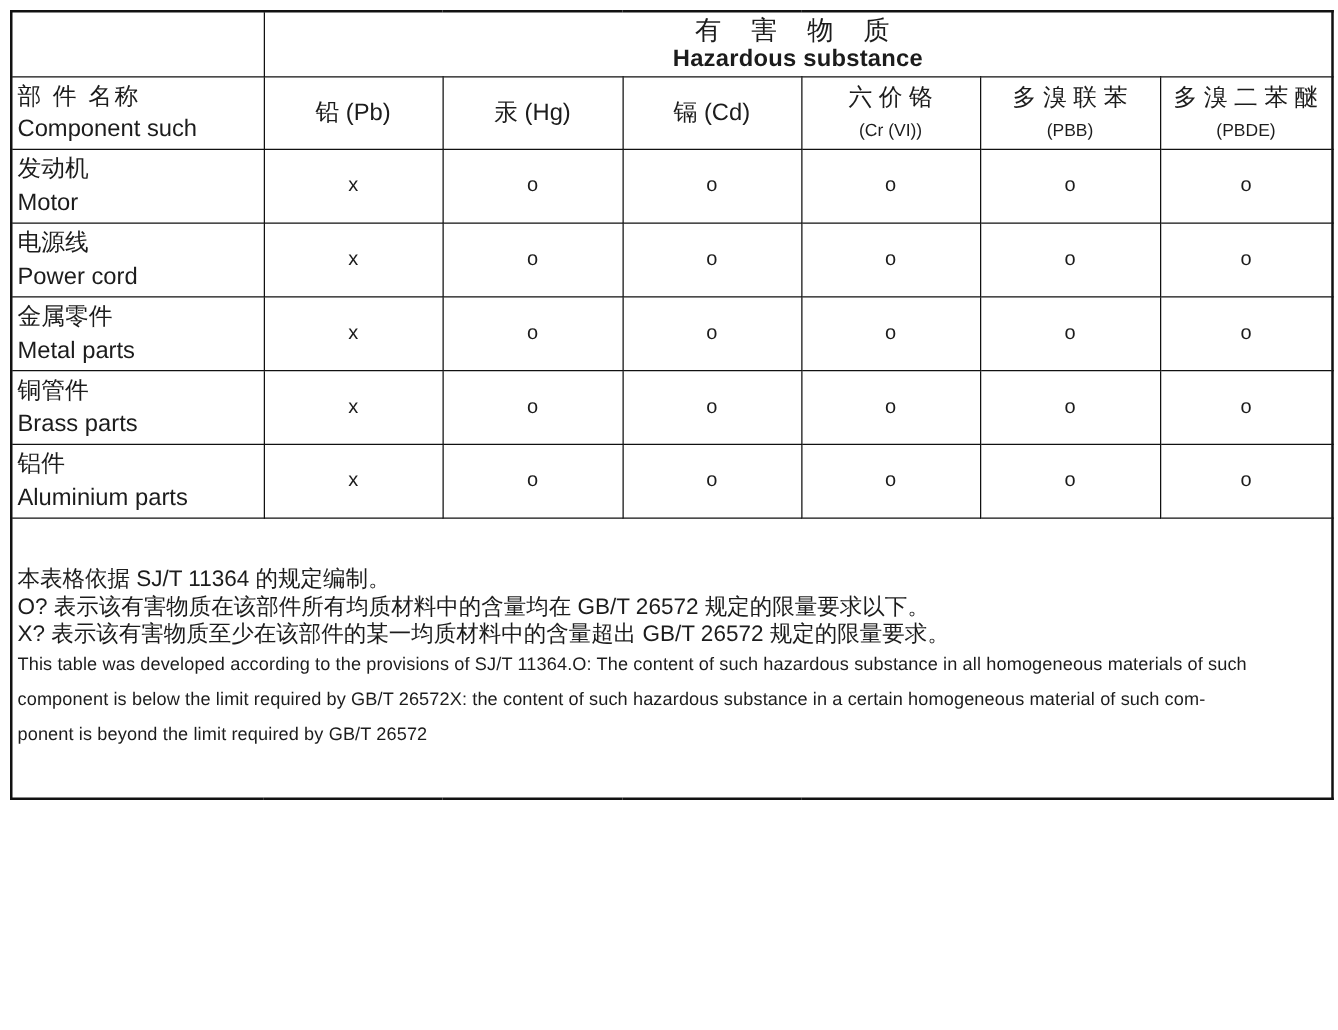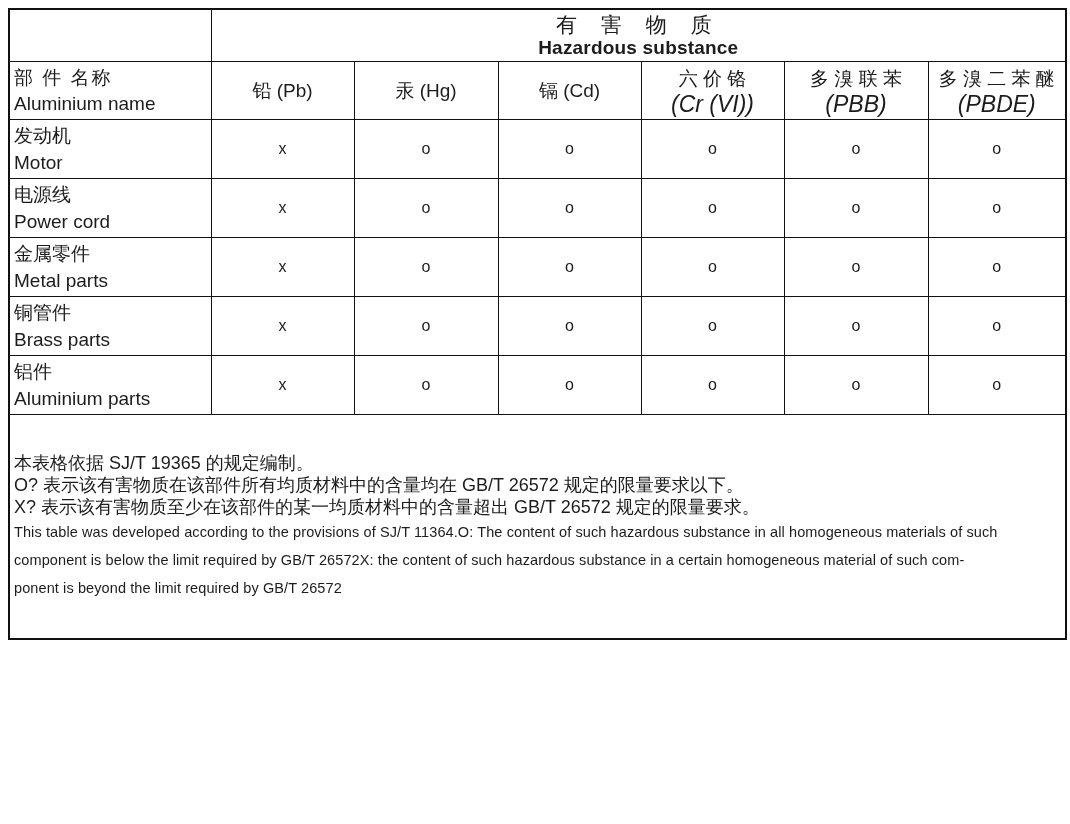--- a/index.html
+++ b/index.html
@@ -34,21 +34,21 @@
   th.haz { text-align: center; padding: 2px 0; }
   .haz-zh { font-size: 21px; letter-spacing: 9px; line-height: 25px; }
   .haz-en { font-size: 19px; font-weight: 700; line-height: 22px; letter-spacing: 0.2px; }
 
   th.comp-h { text-align: left; padding-left: 8px; }
   th.comp-h .zh { font-size: 19px; line-height: 26px; letter-spacing: 2px; }
   th.comp-h .en { font-size: 19px; line-height: 26px; }
 
   th.sub { text-align: center; }
   th.sub .l1 { font-size: 19px; line-height: 26px; }
-  th.sub .l2 { font-size: 23px; line-height: 24px; font-style: italic; }
+  th.sub .l2 { font-size: 14px; line-height: 24px; }
 
   td.comp { text-align: left; padding-left: 8px; }
   td.comp .zh { font-size: 19px; line-height: 27px; }
   td.comp .en { font-size: 19px; line-height: 27px; }
 
   td.val { text-align: center; font-size: 16px; line-height: 16px; }
 
   td.notes {
     vertical-align: top;
     height: 219px;
@@ -84,21 +84,21 @@
       <tr class="h1">
         <th class="comp-blank"></th>
         <th class="haz" colspan="6">
           <div class="haz-zh">有 害 物 质</div>
           <div class="haz-en">Hazardous substance</div>
         </th>
       </tr>
       <tr class="h2">
         <th class="comp-h">
           <div class="zh">部 件 名称</div>
-          <div class="en">Aluminium name</div>
+          <div class="en">Component such</div>
         </th>
         <th class="sub">
           <div class="l1">铅 (Pb)</div>
         </th>
         <th class="sub">
           <div class="l1">汞 (Hg)</div>
         </th>
         <th class="sub">
           <div class="l1">镉 (Cd)</div>
         </th>
@@ -174,21 +174,21 @@
           <td class="val">o</td>
           <td class="val">o</td>
           <td class="val">o</td>
           <td class="val">o</td>
           <td class="val">o</td>
         </tr>
       </tbody>
     <tfoot>
       <tr>
         <td class="notes" colspan="7">
-          <p class="note-1">本表格依据 SJ/T 19365 的规定编制。</p>
+          <p class="note-1">本表格依据 SJ/T 11364 的规定编制。</p>
           <p class="note-2">O? 表示该有害物质在该部件所有均质材料中的含量均在 GB/T 26572 规定的限量要求以下。</p>
           <p class="note-3">X? 表示该有害物质至少在该部件的某一均质材料中的含量超出 GB/T 26572 规定的限量要求。</p>
           <div class="en-para" id="en-para">
               <div class="eline">This table was developed according to the provisions of SJ/T 11364.O: The content of such hazardous substance in all homogeneous materials of such</div>
               <div class="eline">component is below the limit required by GB/T 26572X: the content of such hazardous substance in a certain homogeneous material of such com-</div>
               <div class="eline">ponent is beyond the limit required by GB/T 26572</div>
             </div>
         </td>
       </tr>
     </tfoot>

